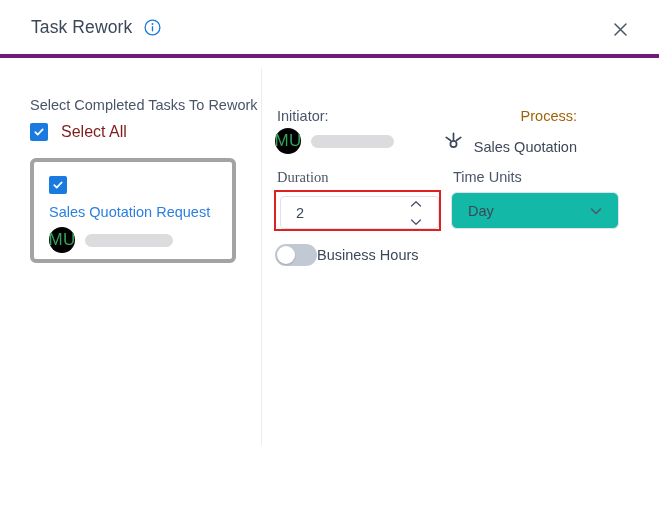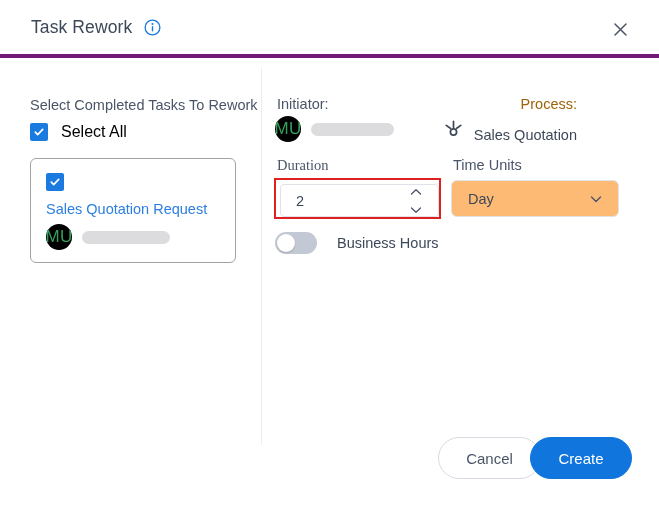--- a/index.html
+++ b/index.html
@@ -79,28 +79,28 @@
     width: 18px; height: 18px;
     background: #1a7ae0;
     border-radius: 2px;
     display: flex; align-items: center; justify-content: center;
     flex: none;
     cursor: pointer;
   }
   .select-all-label {
     margin-left: 13px;
     font-size: 16px;
-    color: #000000;
+    color: #7f1d1d;
   }
 
   .task-card {
     position: absolute;
     left: 30px; top: 100px;
     width: 206px; height: 105px;
-    border: 1px solid #a3a3a3;
+    border: 4px solid #a3a3a3;
     border-radius: 6px;
     background: #fff;
   }
   .task-card-check { position: absolute; left: 15px; top: 14px; }
   .task-link {
     position: absolute;
     left: 15px; top: 42px;
     font-size: 14.5px;
     color: #2b7fe0;
     cursor: pointer;
@@ -121,21 +121,21 @@
   .redacted {
     margin-left: 10px;
     height: 13px;
     background: #dcdcde;
     border-radius: 7px;
   }
   .redacted.w1 { width: 88px; }
   .redacted.w2 { width: 83px; }
 
   
-  .right-panel { position: absolute; left: 261px; top: 0; width: 344px; height: 400px; }
+  .right-panel { position: absolute; left: 261px; top: 12px; width: 344px; height: 400px; }
 
   .initiator-label {
     position: absolute;
     left: 16px; top: 38px;
     font-size: 14.5px;
     color: #4a5568;
   }
   .initiator-user {
     position: absolute;
     left: 14px; top: 58px;
@@ -200,21 +200,21 @@
     display: flex; align-items: center; justify-content: center;
     cursor: pointer;
   }
 
   .select-box {
     position: absolute;
     left: 190px; top: 122px;
     width: 168px; height: 37px;
     border: 1px solid #dfe3e8;
     border-radius: 6px;
-    background: #fdba74;
+    background: #14b8a6;
     display: flex;
     align-items: center;
     cursor: pointer;
   }
   .select-value {
     margin-left: 16px;
     font-size: 14.5px;
     color: #3c4858;
   }
   .select-chevron {
@@ -238,21 +238,20 @@
   }
   .toggle-knob {
     position: absolute;
     left: 2px; top: 2px;
     width: 18px; height: 18px;
     border-radius: 50%;
     background: #ffffff;
     box-shadow: 0 1px 2px rgba(0,0,0,.18);
   }
   .toggle-label {
-    margin-left: 20px;
     font-size: 14.5px;
     color: #3c4858;
     text-align: center;
   }
 
   
   .footer {
     position: absolute;
     left: 0; bottom: 0;
     width: 659px; height: 82px;
@@ -385,18 +384,14 @@
       <div class="toggle-row">
         <div class="toggle">
           <div class="toggle-knob"></div>
         </div>
         <div class="toggle-label">Business Hours</div>
       </div>
 
     </div>
   </div>
 
-  <div class="footer">
-    <div class="btn btn-cancel">Cancel</div>
-    <div class="btn btn-create">Create</div>
-  </div>
 
 </div>
 
 </body></html>

